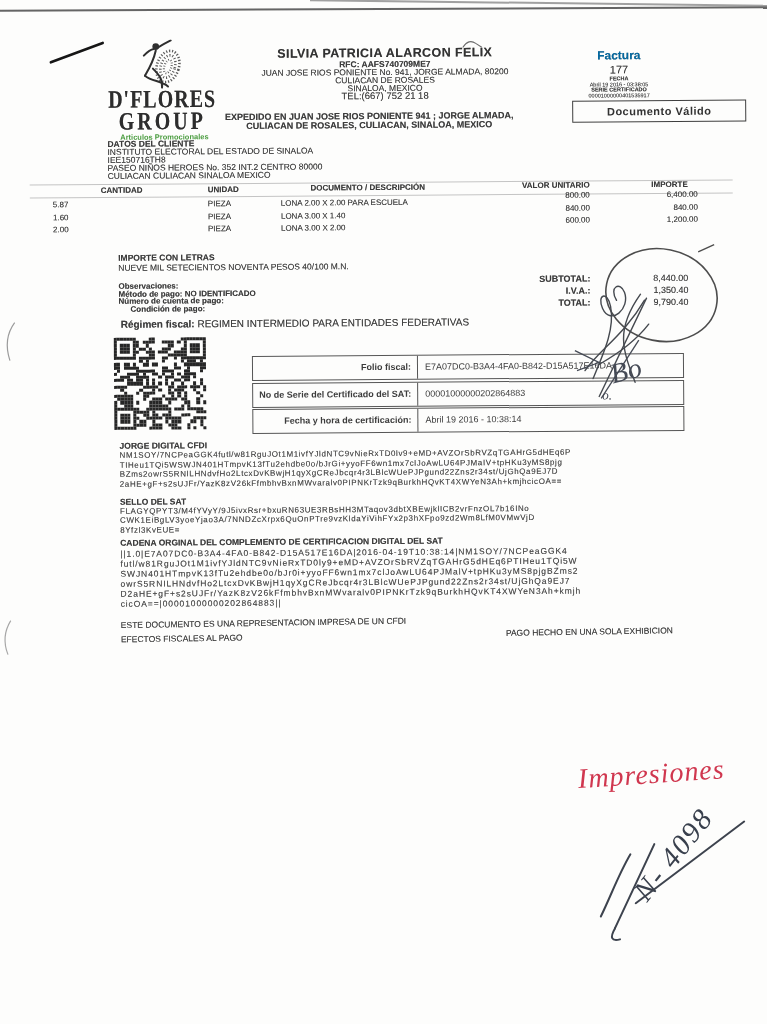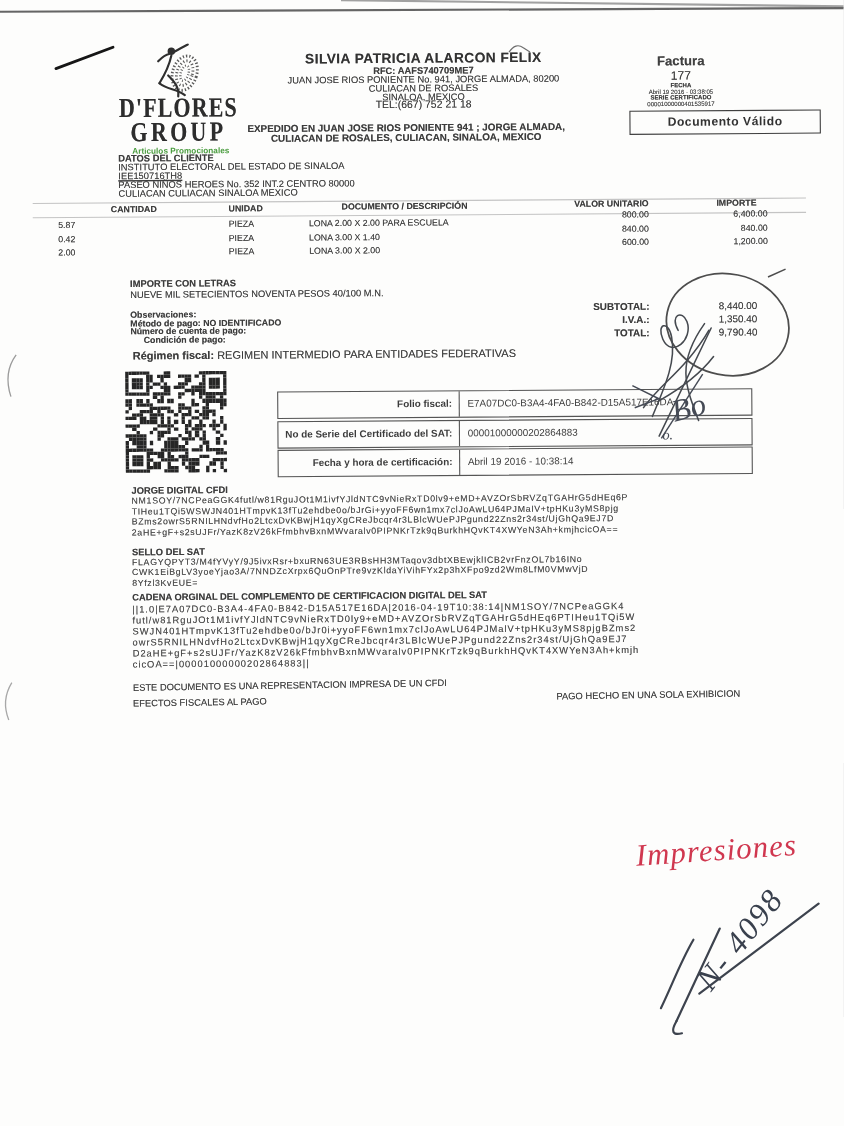--- a/index.html
+++ b/index.html
@@ -60,53 +60,53 @@
 
     <div class="t b ctr" style="left:388px;top:47px;font-size:12.5px;letter-spacing:.4px;color:#323232;">SILVIA PATRICIA ALARCON FELIX</div>
     <div class="t b ctr" style="left:388px;top:60px;font-size:8.5px;">RFC: AAFS740709ME7</div>
     <div class="t ctr" style="left:388px;top:68px;font-size:8.5px;">JUAN JOSE RIOS PONIENTE No. 941, JORGE ALMADA, 80200</div>
     <div class="t ctr" style="left:388px;top:76px;font-size:8.5px;">CULIACAN DE ROSALES</div>
     <div class="t ctr" style="left:388px;top:83.5px;font-size:8.5px;">SINALOA, MEXICO</div>
     <div class="t ctr" style="left:388px;top:91px;font-size:9.5px;">TEL:(667) 752 21 18</div>
     <div class="t b ctr" style="left:372px;top:112px;font-size:9px;">EXPEDIDO EN JUAN JOSE RIOS PONIENTE 941 ; JORGE ALMADA,</div>
     <div class="t b ctr" style="left:372px;top:121px;font-size:9px;">CULIACAN DE ROSALES, CULIACAN, SINALOA, MEXICO</div>
 
-    <div class="t b ctr" style="left:622px;top:51px;font-size:12px;color:#404040;">Factura</div>
+    <div class="t b ctr" style="left:622px;top:51px;font-size:12px;color:#0369a1;">Factura</div>
     <div class="t ctr" style="left:622px;top:65px;font-size:11px;">177</div>
     <div class="t b ctr" style="left:622px;top:77px;font-size:5.5px;">FECHA</div>
     <div class="t ctr" style="left:622px;top:82.5px;font-size:5.5px;">Abril 19 2016 - 03:38:05</div>
     <div class="t b ctr" style="left:622px;top:88px;font-size:5.5px;">SERIE CERTIFICADO</div>
     <div class="t ctr" style="left:622px;top:93.5px;font-size:5.5px;">00001000000401535917</div>
     <div class="stampbox" style="left:575px;top:102px;width:172px;height:20px;">
       <span class="b" style="font-size:11px;color:#323232;letter-spacing:.5px;">Documento Válido</span>
     </div>
 
     <div class="t b" style="left:110px;top:138px;font-size:8.5px;">DATOS DEL CLIENTE</div>
     <div class="t" style="left:110px;top:146px;font-size:8.5px;">INSTITUTO ELECTORAL DEL ESTADO DE SINALOA</div>
-    <div class="t" style="left:110px;top:154px;font-size:8.5px;text-decoration:underline;">IEE150716TH8</div>
+    <div class="t" style="left:110px;top:154px;font-size:8.5px;">IEE150716TH8</div>
     <div class="t" style="left:110px;top:162px;font-size:8.5px;">PASEO NIÑOS HEROES No. 352 INT.2 CENTRO 80000</div>
     <div class="t" style="left:110px;top:170px;font-size:8.5px;">CULIACAN CULIACAN SINALOA MEXICO</div>
 
     <div class="hline" style="left:32px;top:182px;width:703px;"></div>
     <div class="hline" style="left:32px;top:195px;width:703px;"></div>
     <div class="t b" style="left:103px;top:185px;font-size:8px;">CANTIDAD</div>
     <div class="t b" style="left:210px;top:185px;font-size:8px;">UNIDAD</div>
     <div class="t b ctr" style="left:370px;top:184px;font-size:8px;">DOCUMENTO / DESCRIPCIÓN</div>
     <div class="t b ra" style="left:472px;top:183px;width:120px;font-size:8px;">VALOR UNITARIO</div>
     <div class="t b ra" style="left:575px;top:183px;width:115px;font-size:8px;">IMPORTE</div>
 
     <div class="t" style="left:0;top:199px;width:767px;height:12px;">
       <span class="t" style="left:55px;font-size:8px;">5.87</span>
       <span class="t" style="left:210px;font-size:8px;">PIEZA</span>
       <span class="t" style="left:283px;font-size:8px;">LONA 2.00 X 2.00 PARA ESCUELA</span>
       <span class="t ra" style="left:472px;top:-6px;width:120px;font-size:8px;">800.00</span>
       <span class="t ra" style="left:585px;top:-6px;width:115px;font-size:8px;">6,400.00</span>
     </div>
     <div class="t" style="left:0;top:211.5px;width:767px;height:12px;">
-      <span class="t" style="left:55px;font-size:8px;">0.42</span>
+      <span class="t" style="left:55px;font-size:8px;">1.60</span>
       <span class="t" style="left:210px;font-size:8px;">PIEZA</span>
       <span class="t" style="left:283px;font-size:8px;">LONA 3.00 X 1.40</span>
       <span class="t ra" style="left:472px;top:-6px;width:120px;font-size:8px;">840.00</span>
       <span class="t ra" style="left:585px;top:-6px;width:115px;font-size:8px;">840.00</span>
     </div>
     <div class="t" style="left:0;top:224px;width:767px;height:12px;">
       <span class="t" style="left:55px;font-size:8px;">2.00</span>
       <span class="t" style="left:210px;font-size:8px;">PIEZA</span>
       <span class="t" style="left:283px;font-size:8px;">LONA 3.00 X 2.00</span>
       <span class="t ra" style="left:472px;top:-6px;width:120px;font-size:8px;">600.00</span>

